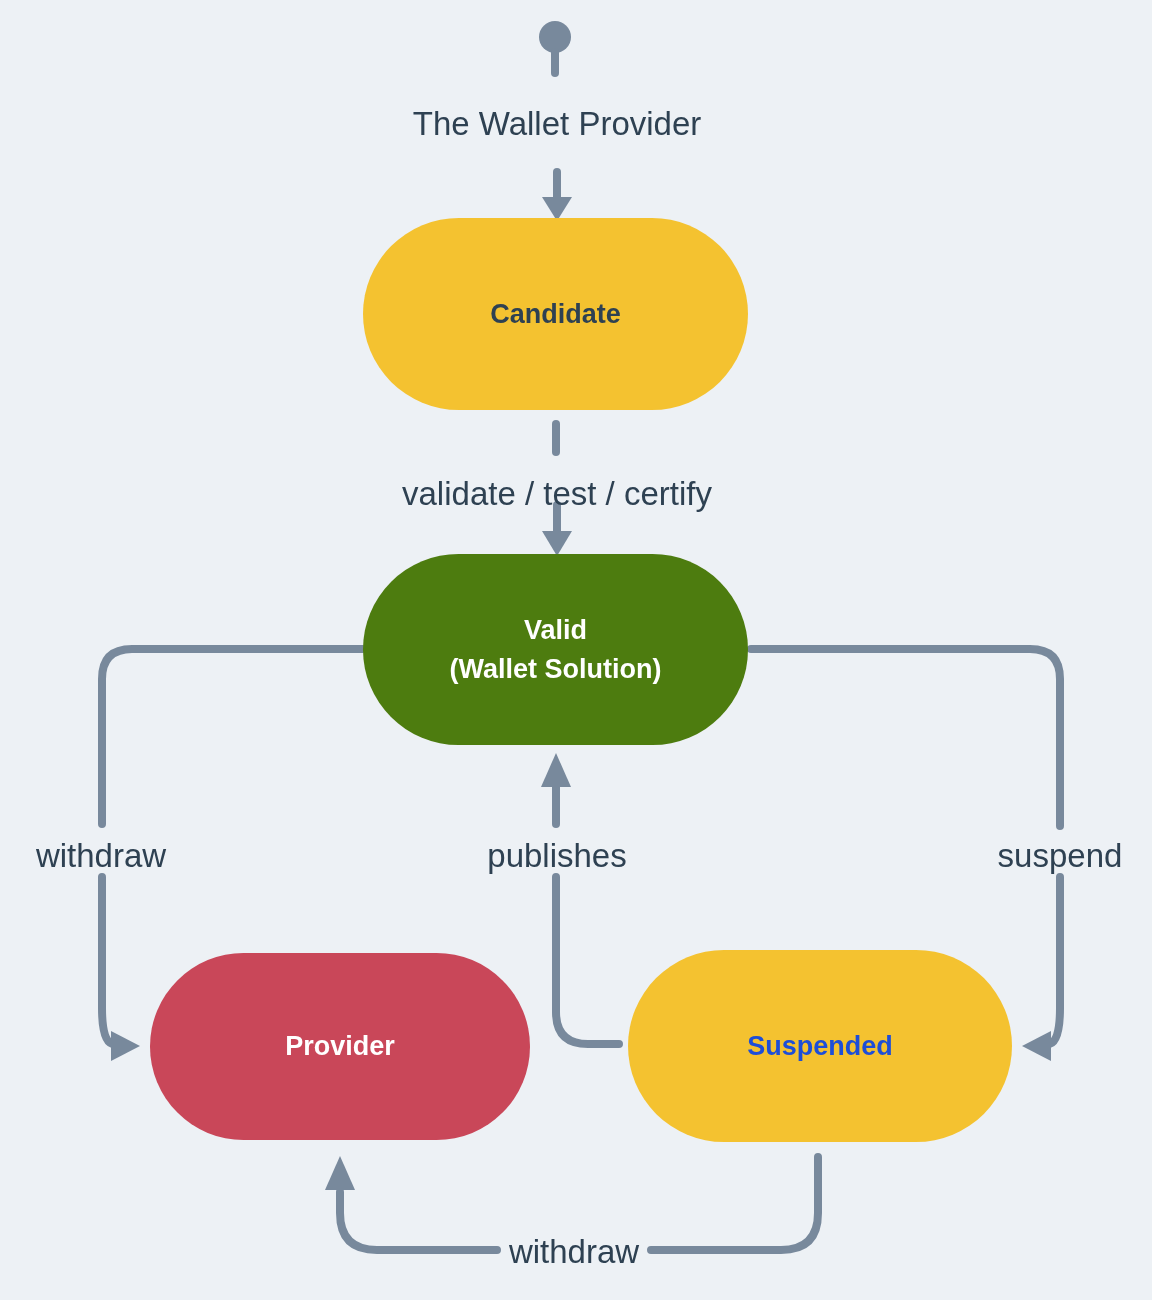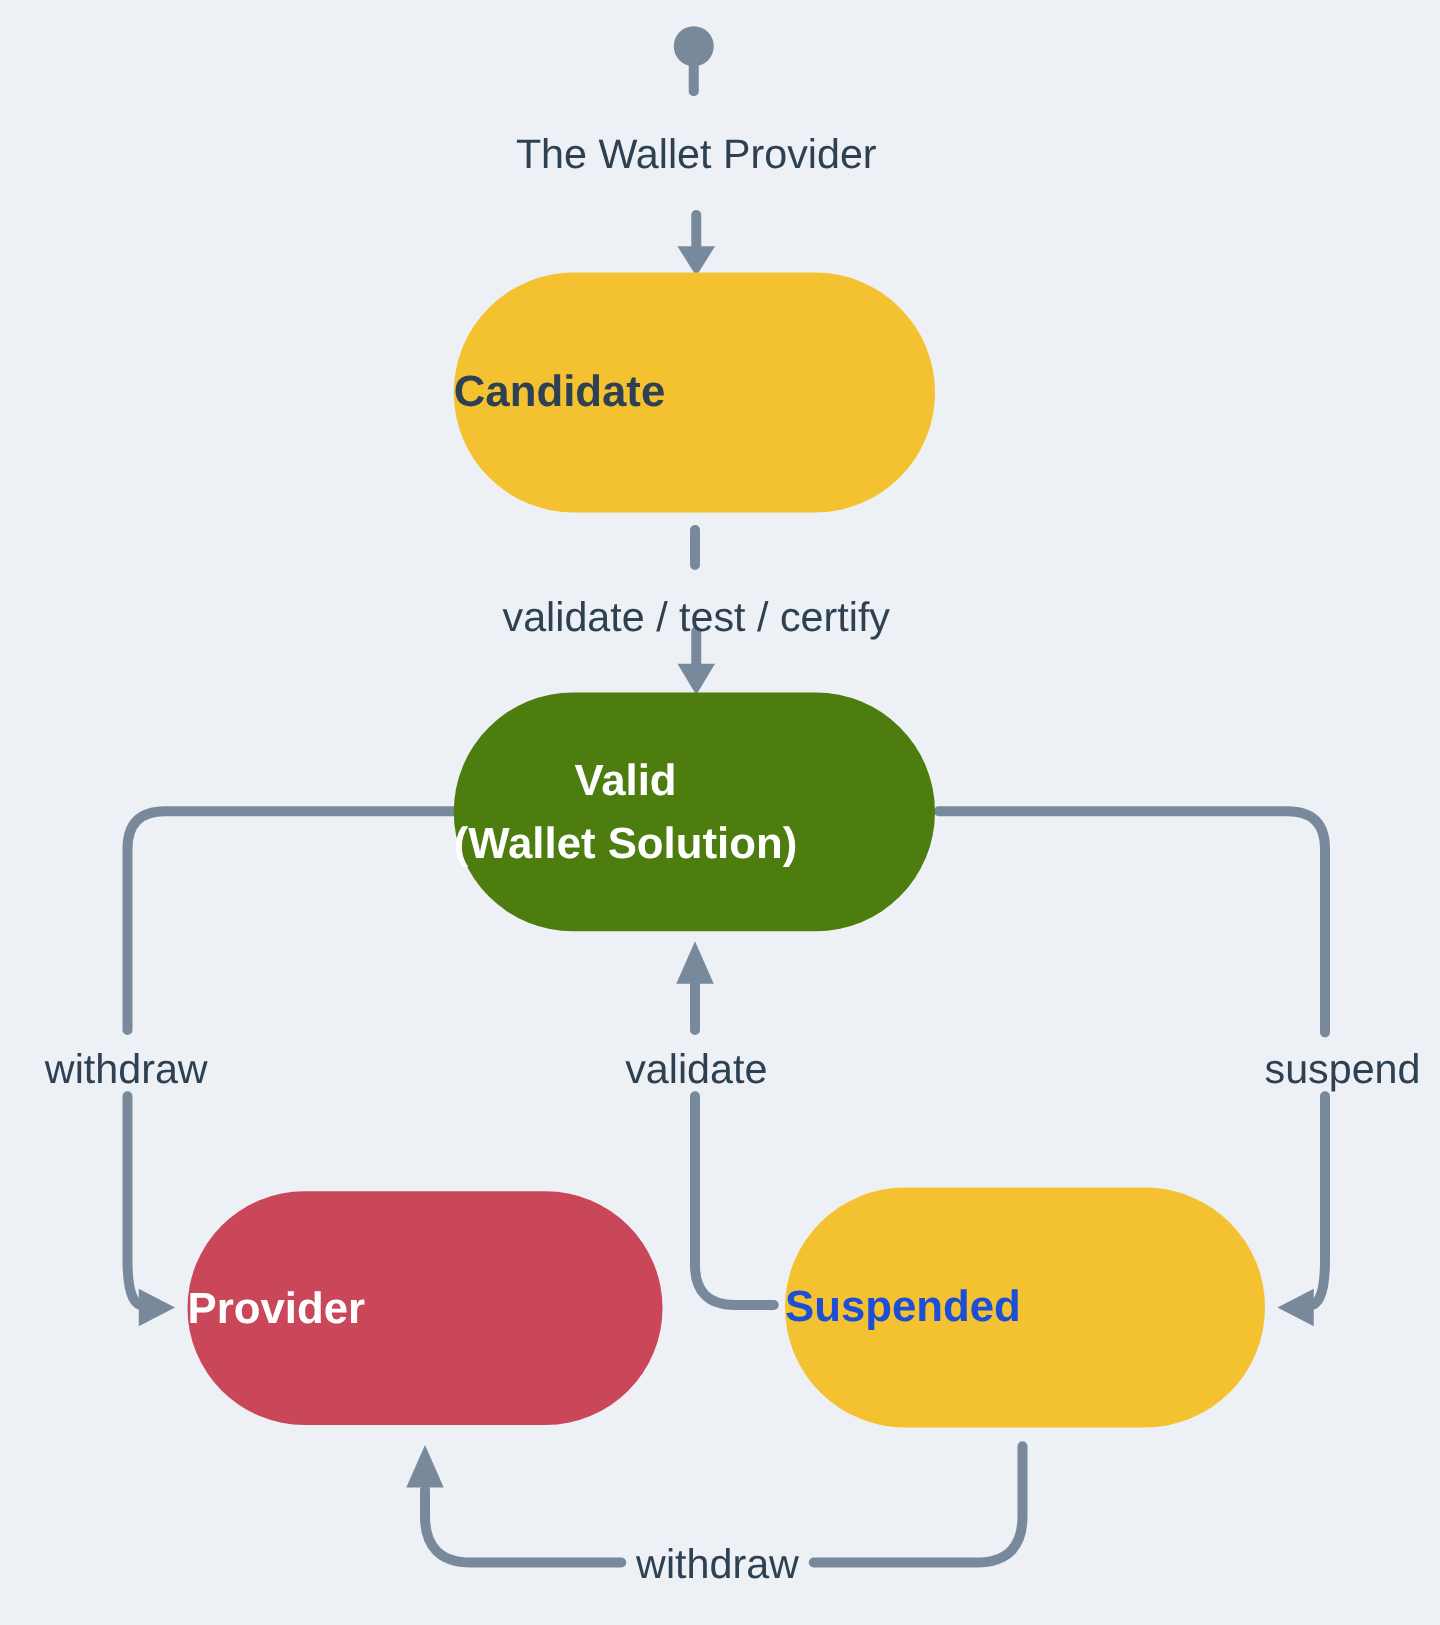--- a/index.html
+++ b/index.html
@@ -11,23 +11,23 @@
     background:#EDF1F5;
     overflow:hidden;
   }
   .stage { position:absolute; inset:0; width:1064px; height:1300px; }
   svg.connectors { position:absolute; left:0; top:0; }
   .conn { stroke:var(--line); stroke-width:8; fill:none; stroke-linecap:round; }
   .head { fill:var(--line); stroke:none; }
   .dot  { fill:var(--line); }
   .node {
     position:absolute;
-    display:flex; align-items:center; justify-content:flex-start;
+    display:flex; align-items:center; justify-content:center;
     text-align:center;
-    font-weight:bold; font-size:35px;
+    font-weight:bold; font-size:27px;
     border-radius:110px;
     line-height:1.42;
   }
   .edge-label {
     position:absolute; transform:translate(-50%,-50%);
     font-size:33px; color:var(--text);
     white-space:nowrap; text-align:center;
     line-height:1.42;
   }
 </style>
@@ -64,22 +64,22 @@
     <path class="conn" d="M 497 1250 L 377 1250 Q 340 1250 340 1213 L 340 1192"></path>
     <polygon class="head" points="340,1156 325,1190 355,1190"></polygon>
   </svg>
 
   <div class="edge-label" style="left:557px; top:124px;">
     <div>The Wallet Provider</div>
   </div>
 
   <div class="edge-label" style="left:557px; top:481px;margin-top:13px;">validate / test / certify</div>
   <div class="edge-label" style="left:101px; top:856px;">withdraw</div>
-  <div class="edge-label" style="left:557px; top:856px;">validate</div>
-  <div class="edge-label" style="left:1060px; top:856px;margin-left:14px;">suspend</div>
+  <div class="edge-label" style="left:557px; top:856px;">publishes</div>
+  <div class="edge-label" style="left:1060px; top:856px;">suspend</div>
   <div class="edge-label" style="left:574px; top:1252px;">withdraw</div>
 
   <div class="node" style="left: 363px; top: 218px; width: 385px; height: 192px; background-color: rgb(244, 194, 48); color: rgb(46, 65, 82);">
     <span>Candidate</span>
   </div>
 
   <div class="node" style="left: 363px; top: 554px; width: 385px; height: 191px; background-color: #4d7c0f; color: rgb(255, 255, 255);">
     <div>
       <div>Valid</div>
       <div>(Wallet Solution)</div>

